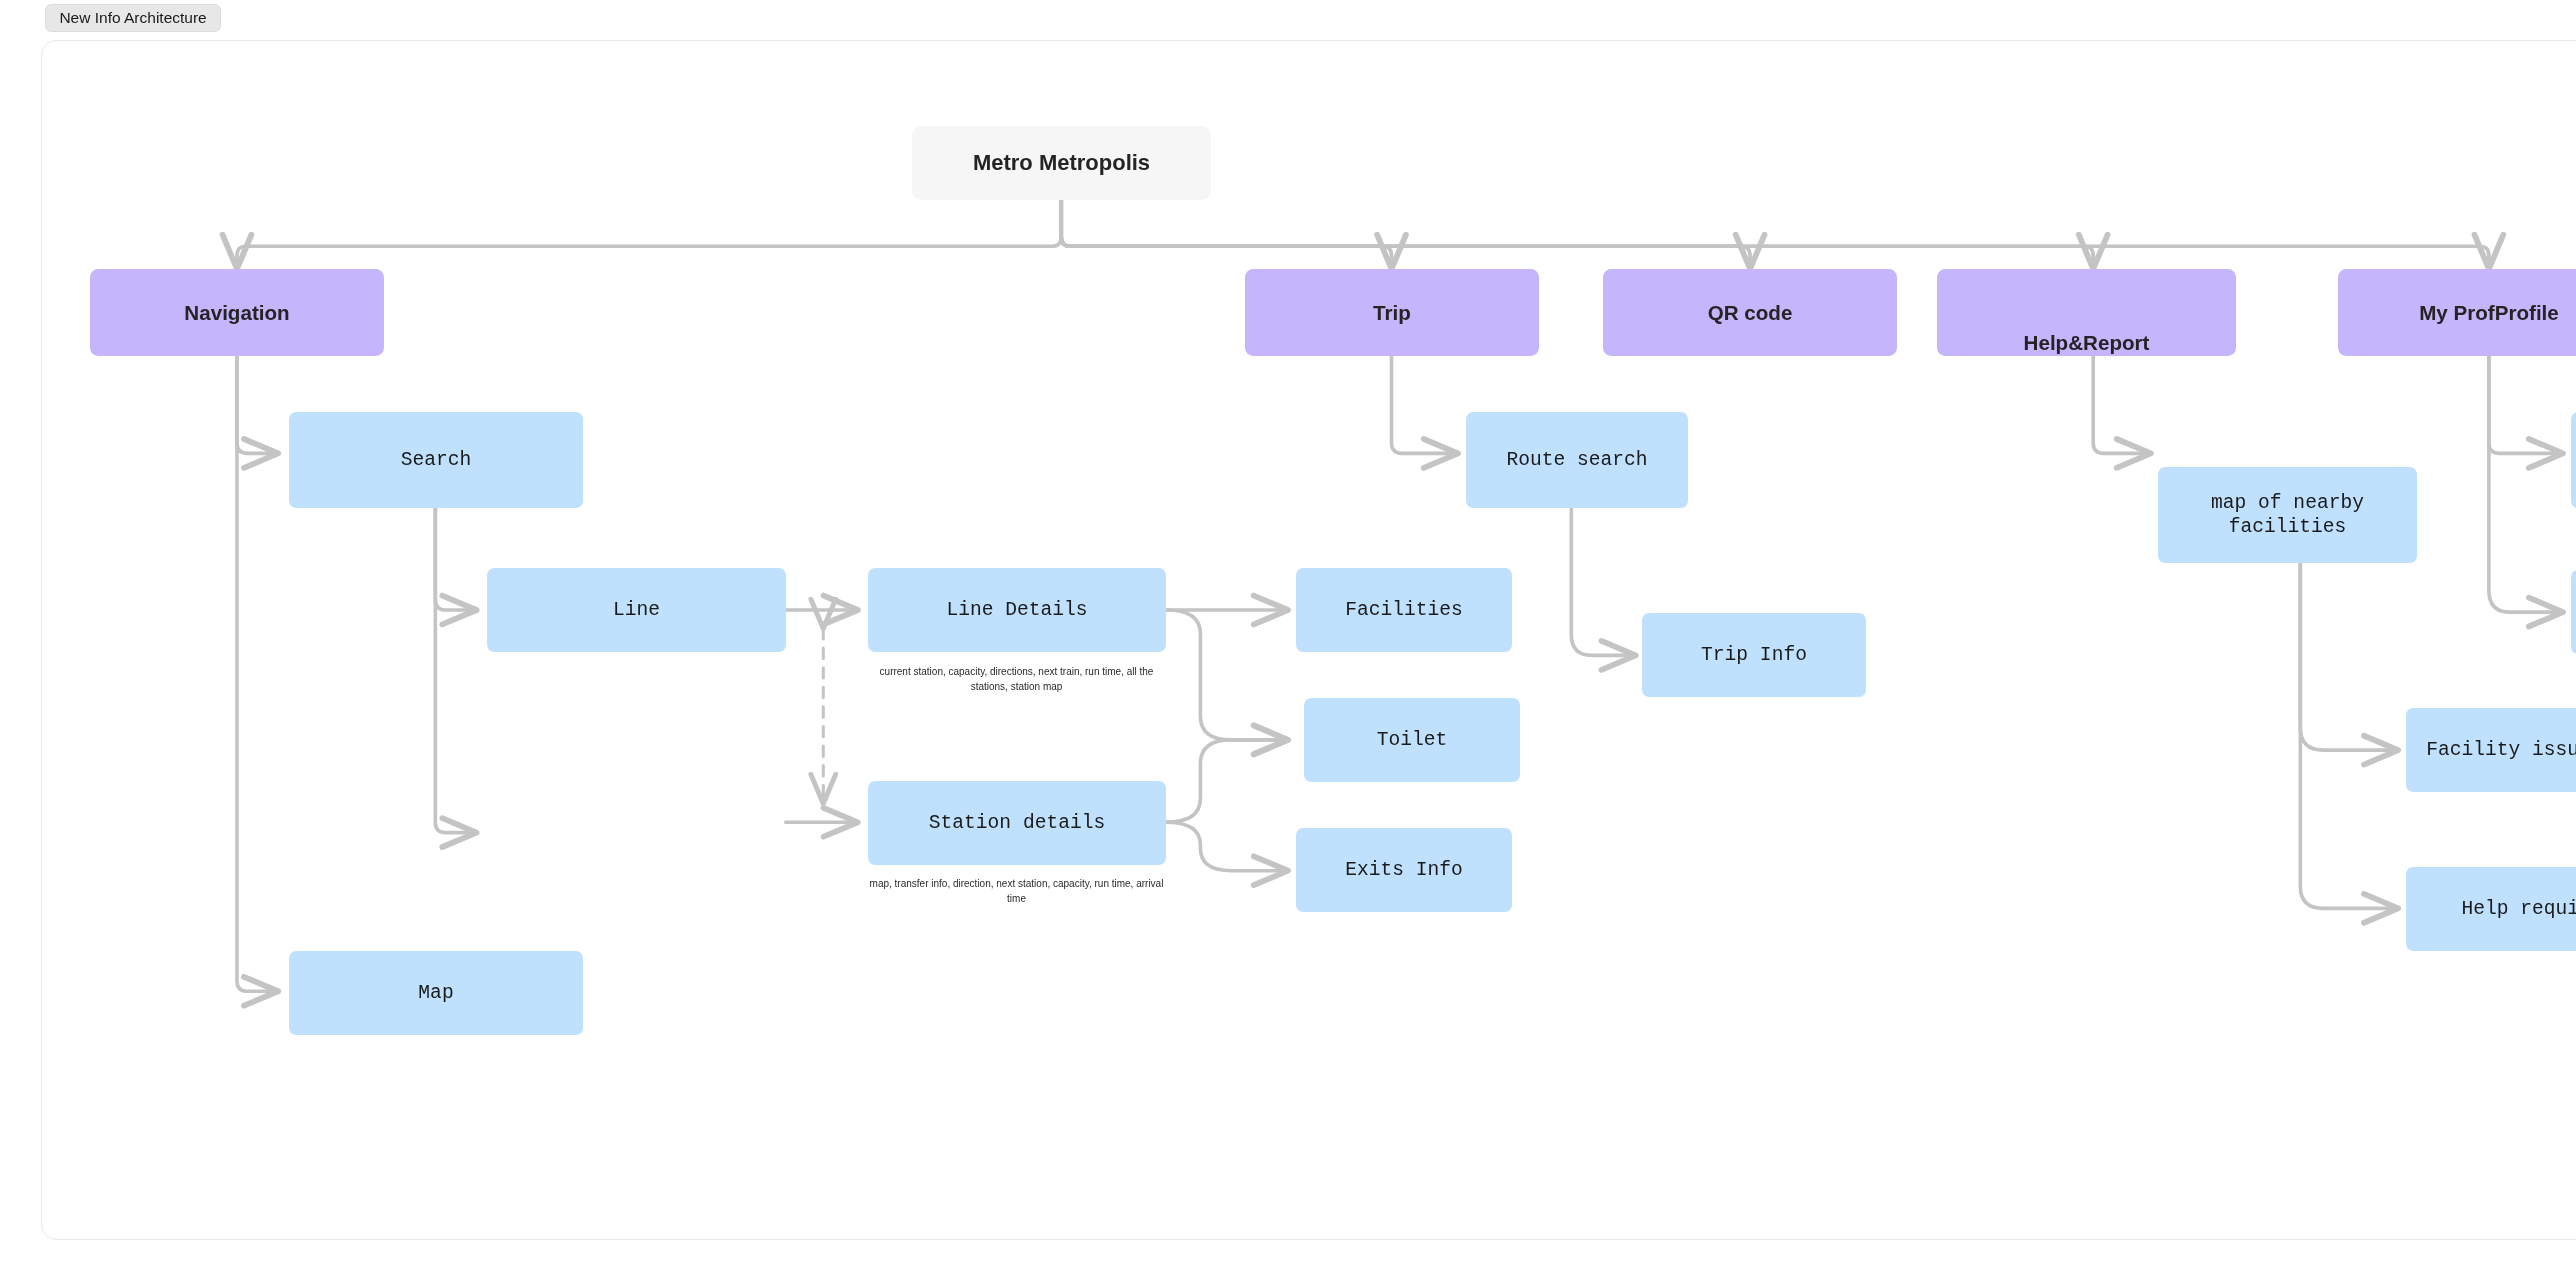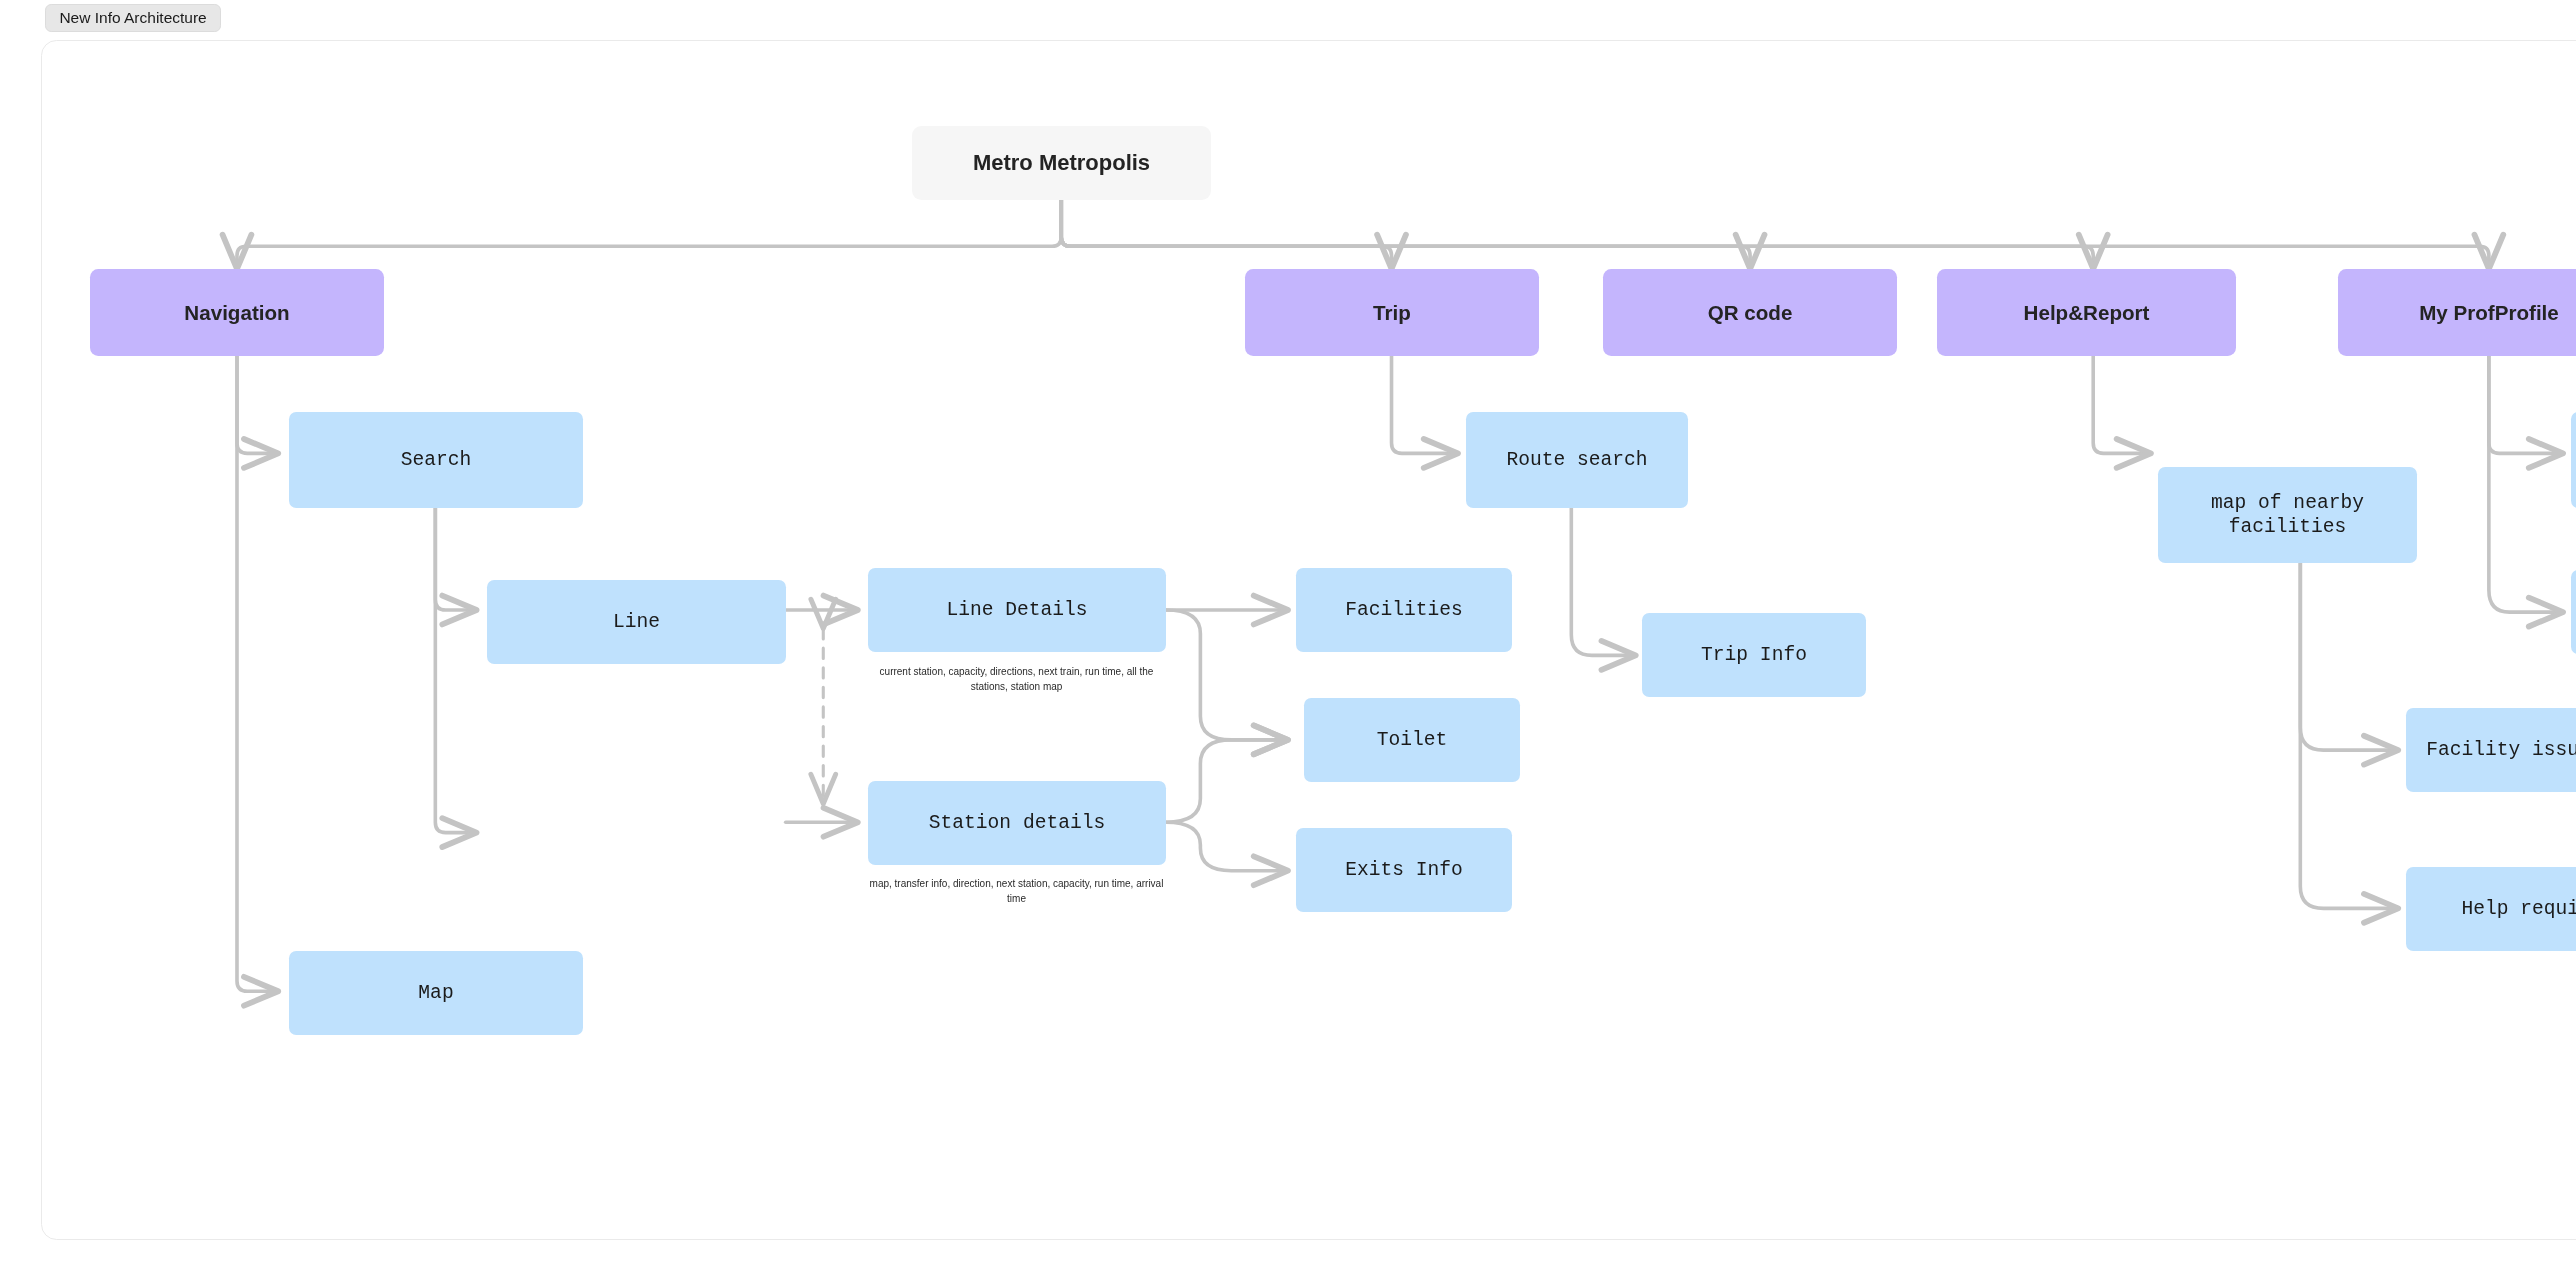--- a/index.html
+++ b/index.html
@@ -189,33 +189,33 @@
   </div>
 
   <div class="node section" style="left:1245px; top:269px; width:294px; height:87px;">
     <span class="lbl">Trip</span>
   </div>
 
   <div class="node section" style="left:1603px; top:269px; width:294px; height:87px;">
     <span class="lbl">QR code</span>
   </div>
 
-  <div class="node section" style="left:1937px; top:269px; width:299px; height:87px;">
+  <div class="node section" style="left:1937px; top:269px; width:299px; height:87px;align-items:flex-end;">
     <span class="lbl">Help&amp;Report</span>
   </div>
 
   <div class="node section" style="left:2338px; top:269px; width:302px; height:87px;">
     <span class="lbl">My ProfProfile</span>
   </div>
 
   <div class="node leaf" style="left:289px; top:412px; width:294px; height:96px;">
     <span class="lbl">Search</span>
   </div>
 
-  <div class="node leaf" style="left:487px; top:568px; width:299px; height:84px;margin-top:12px;">
+  <div class="node leaf" style="left:487px; top:568px; width:299px; height:84px;">
     <span class="lbl">Line</span>
   </div>
 
   <div class="node leaf" style="left:868px; top:568px; width:298px; height:84px;">
     <span class="lbl">Line Details</span>
   </div>
 
   <div class="caption" style="left:861px; top:664px; width:311px;">current station, capacity, directions, next train, run time, all the stations, station map</div>
 
 

